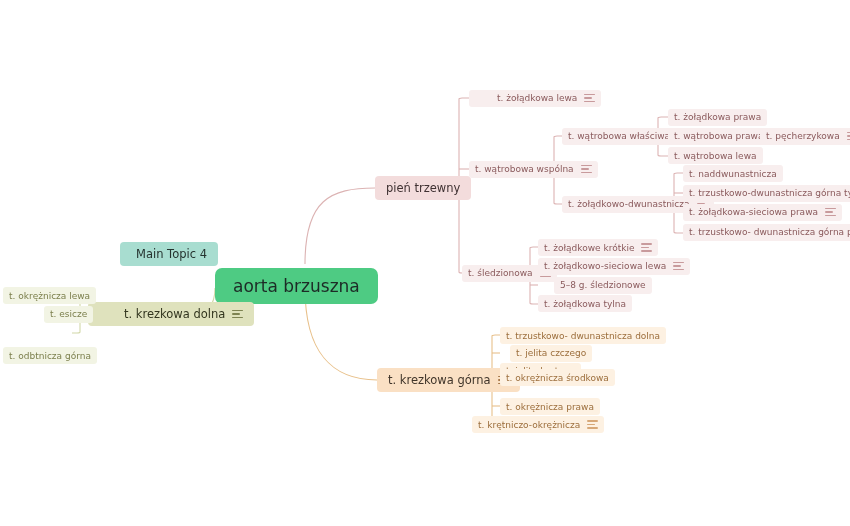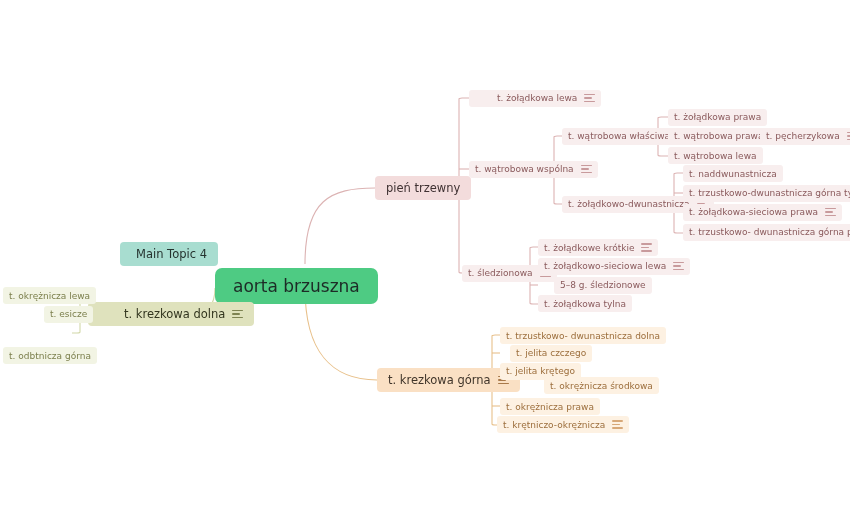--- a/index.html
+++ b/index.html
@@ -277,27 +277,27 @@
 
   <div class="node l2 orange" style="left:500px;top:327px;">
     <span class="lbl">t. trzustkowo- dwunastnicza dolna</span>
   </div>
   <div class="node l2 orange" style="left:500px;top:344.5px;margin-left:10px;">
     <span class="lbl">t. jelita czczego</span>
   </div>
   <div class="node l2 orange" style="left:500px;top:362.5px;">
     <span class="lbl">t. jelita krętego</span>
   </div>
-  <div class="node l2 orange" style="left:500px;top:377px;margin-left:44px;">
+  <div class="node l2 orange" style="left:500px;top:369px;">
     <span class="lbl">t. okrężnicza środkowa</span>
   </div>
   <div class="node l2 orange" style="left:500px;top:398px;">
     <span class="lbl">t. okrężnicza prawa</span>
   </div>
-  <div class="node l2 orange" style="left:497px;top:416px;">
+  <div class="node l2 orange" style="left:472px;top:416px;">
     <span class="lbl">t. krętniczo-okrężnicza</span>
     <span class="noteicon">
         <i></i>
         <i></i>
         <i></i>
       </span>
   </div>
 
   <div class="node l1 teal" style="left:120px;top:242px;">
     <span class="lbl">Main Topic 4</span>

